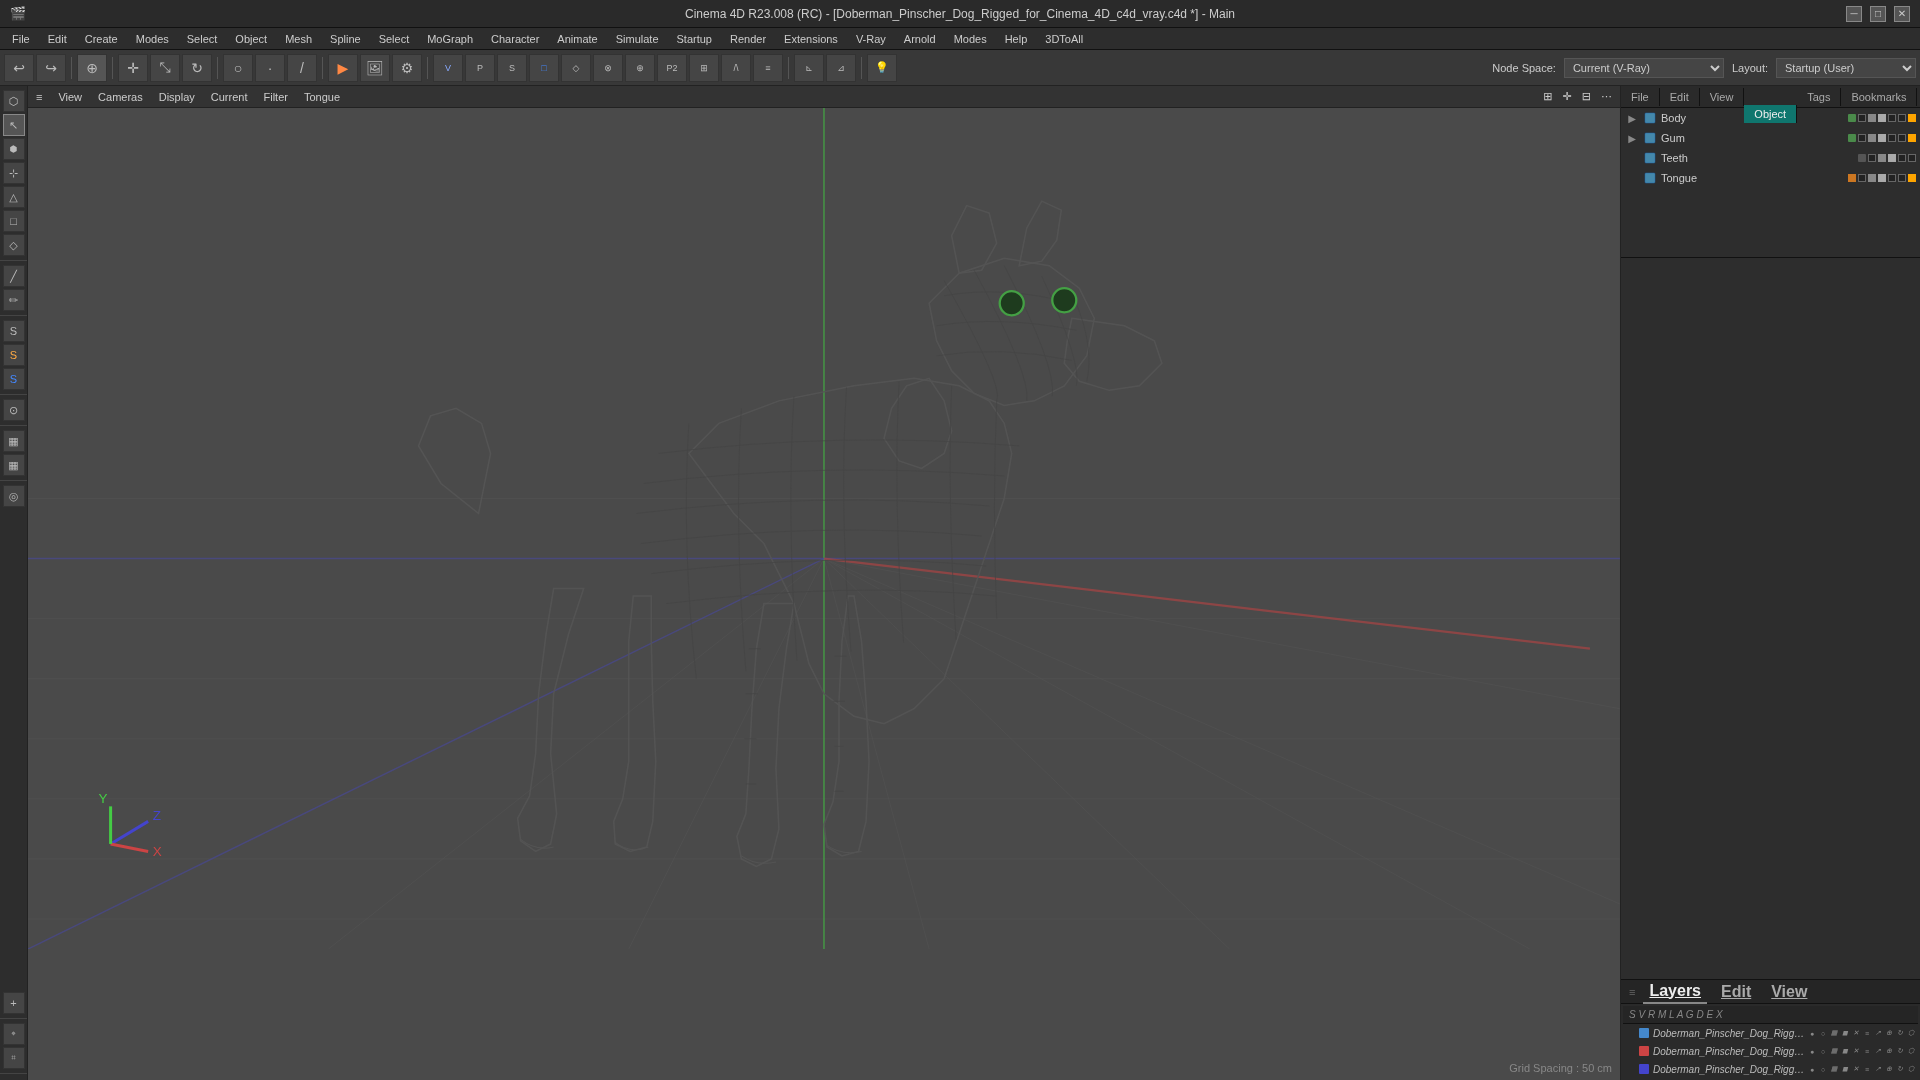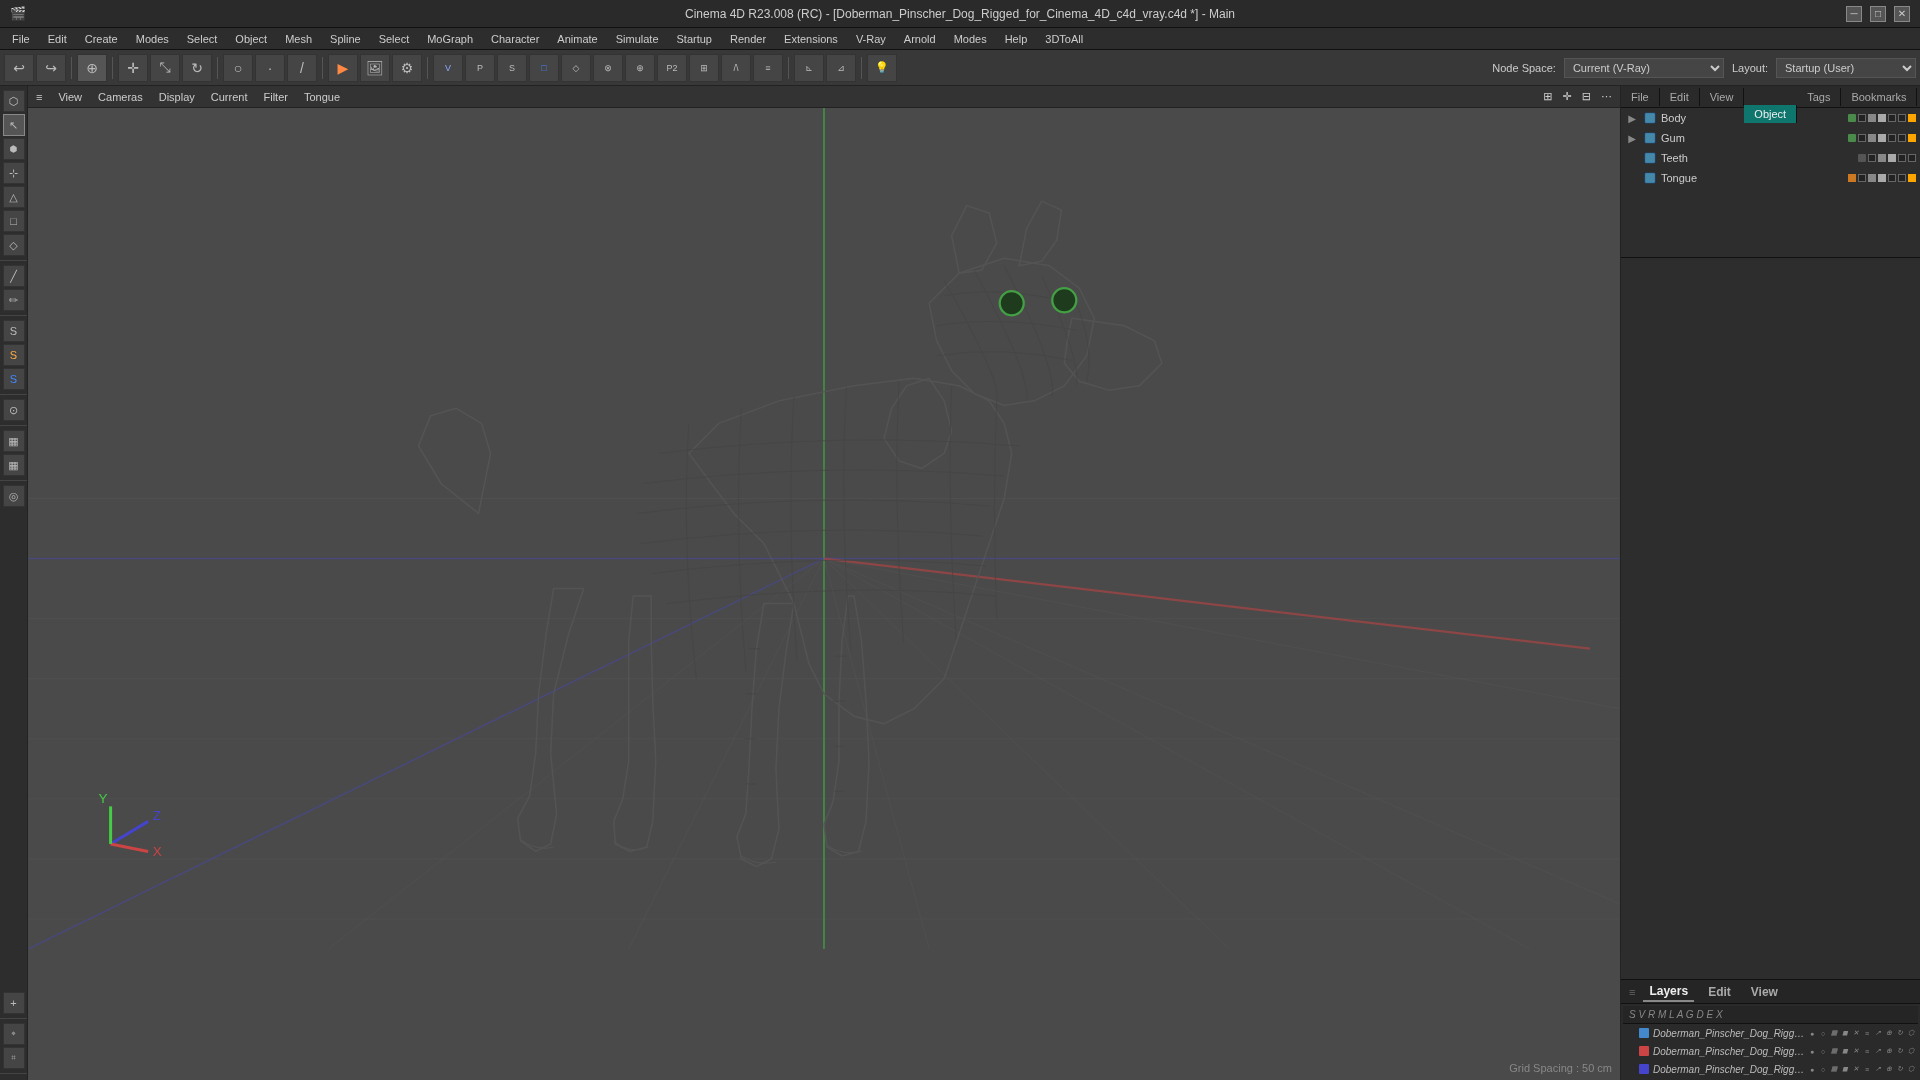--- a/index.html
+++ b/index.html
@@ -280,25 +280,26 @@
     #layers-header {
       height: 24px;
       background: #252525;
       display: flex;
       align-items: center;
       padding: 0 8px;
       gap: 8px;
       border-bottom: 1px solid #111;
     }
     .layers-tab {
-      font-size: 12px;
+      font-size: 16px;
       font-weight: bold;
       color: #aaa;
       cursor: pointer;
       padding: 2px 6px;
+      text-decoration: underline;
     }
     .layers-tab.active { color: #eee; border-bottom: 2px solid #888; }
     #layers-content {
       padding: 2px;
       font-style: italic;
     }
 
     
     #right-panel-inner {
       display: flex;

